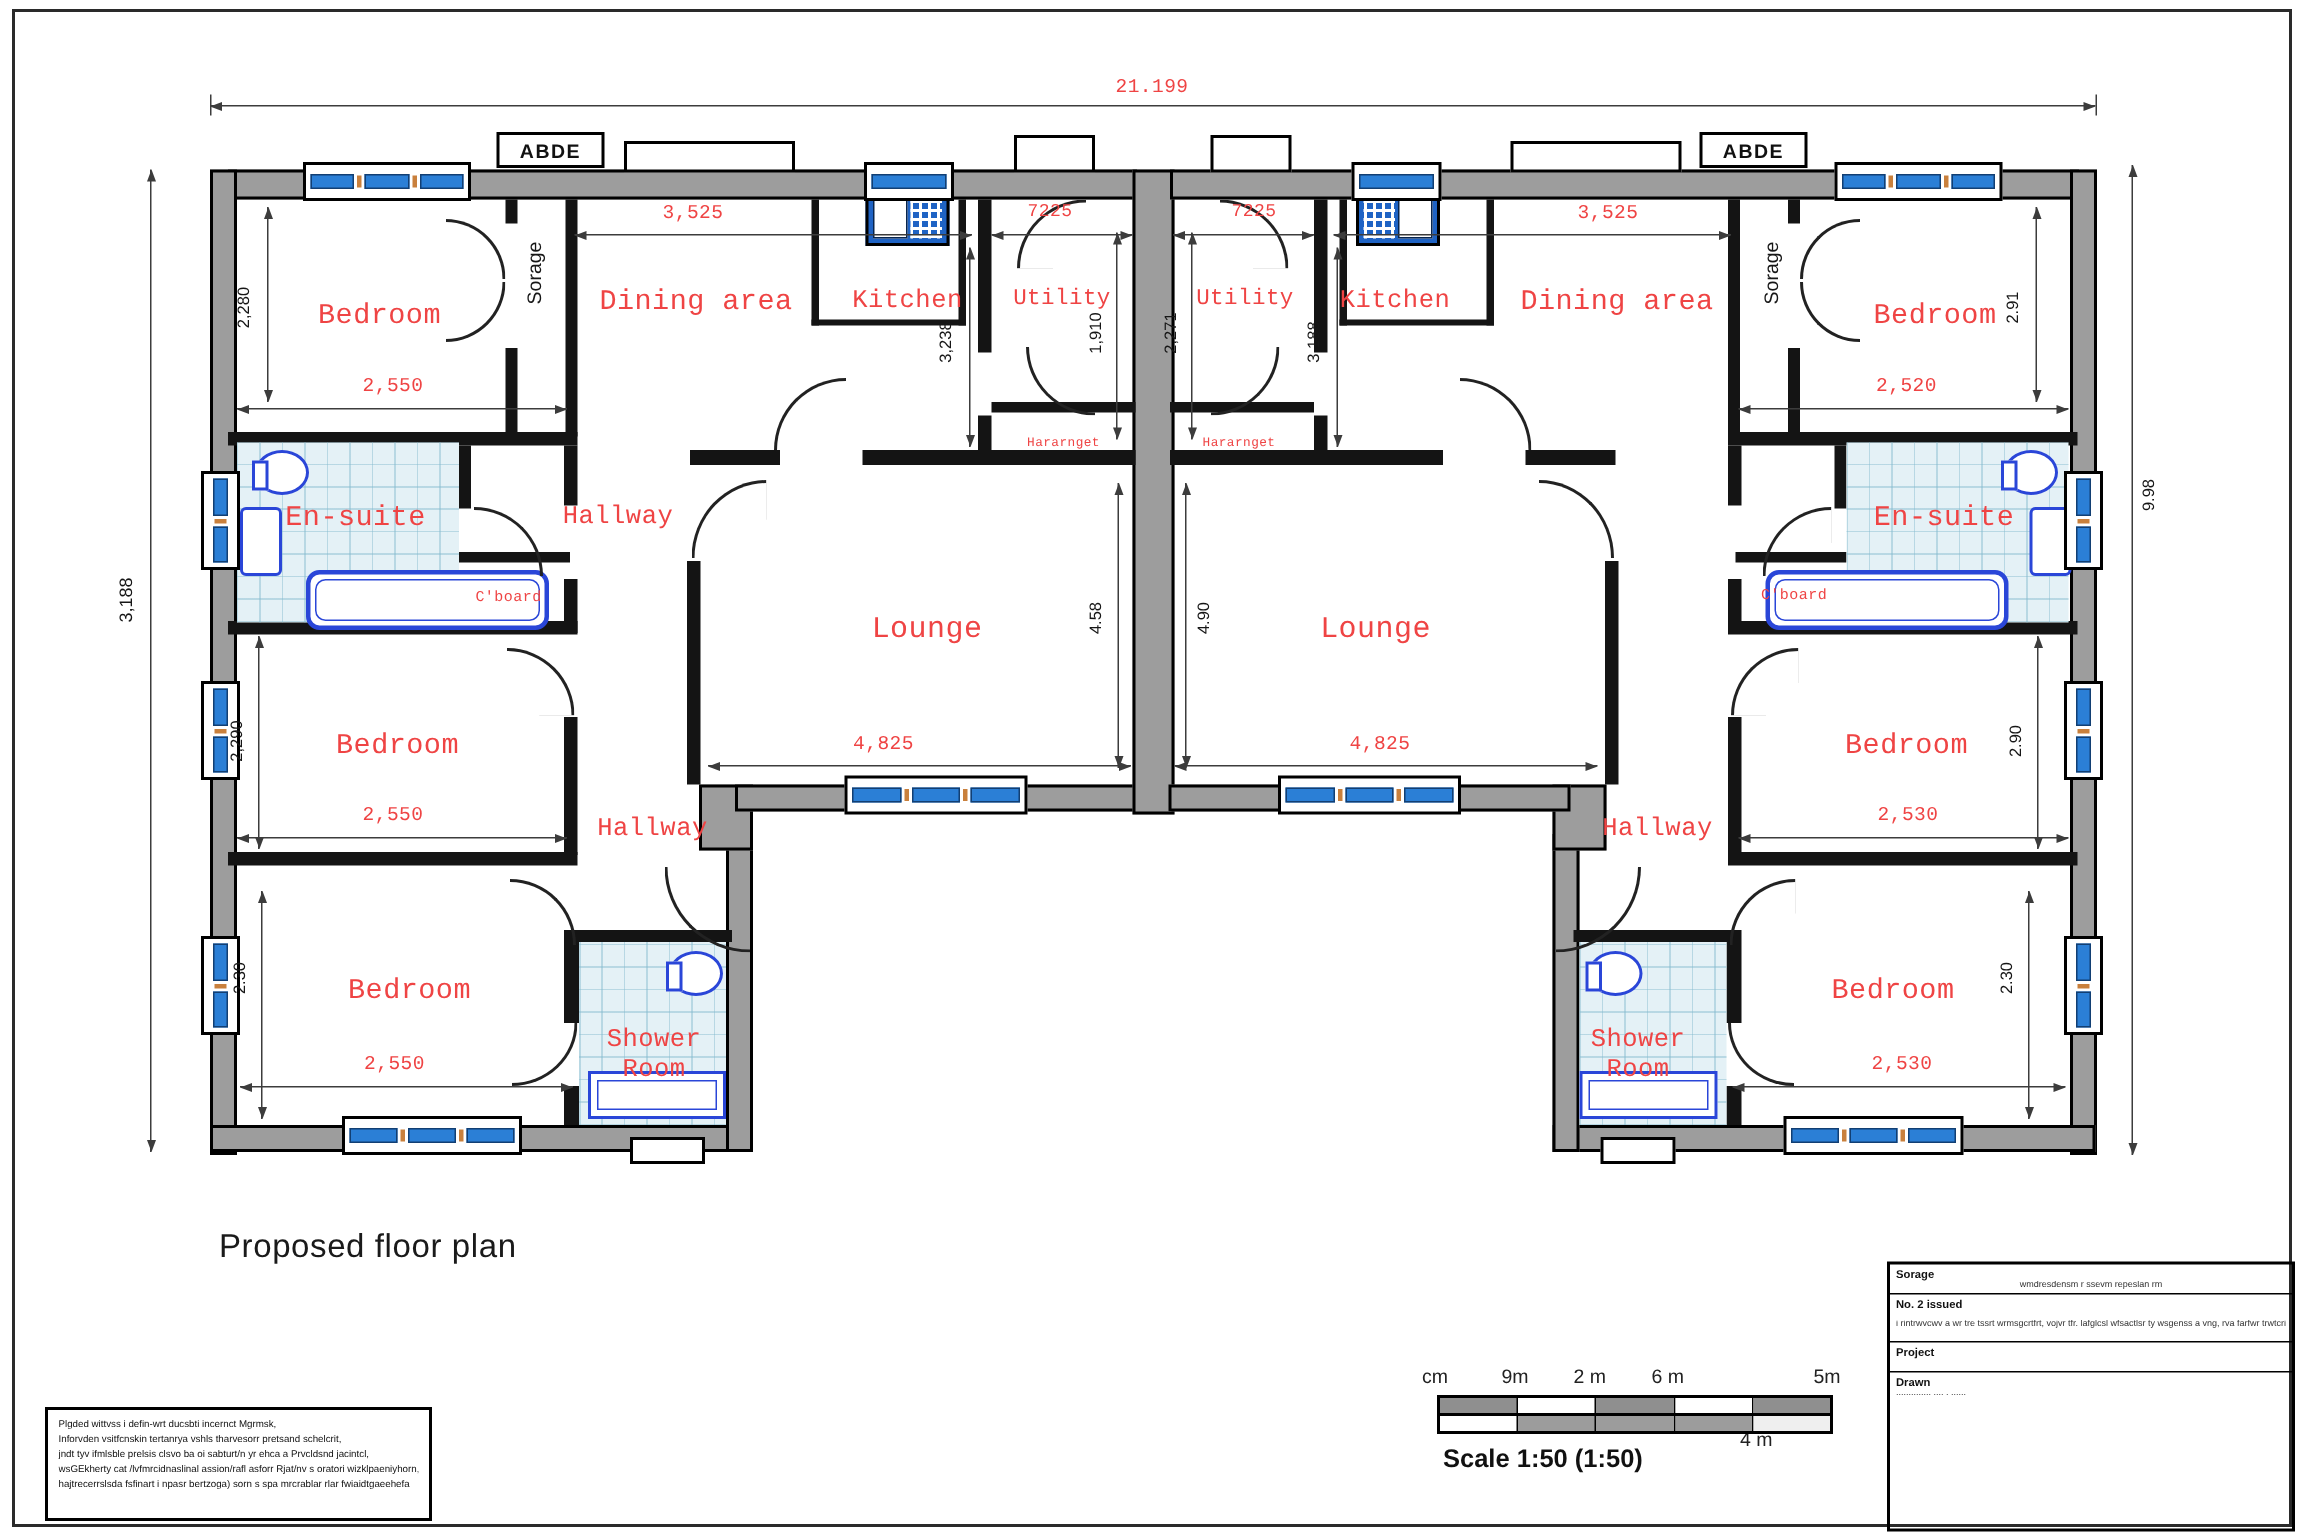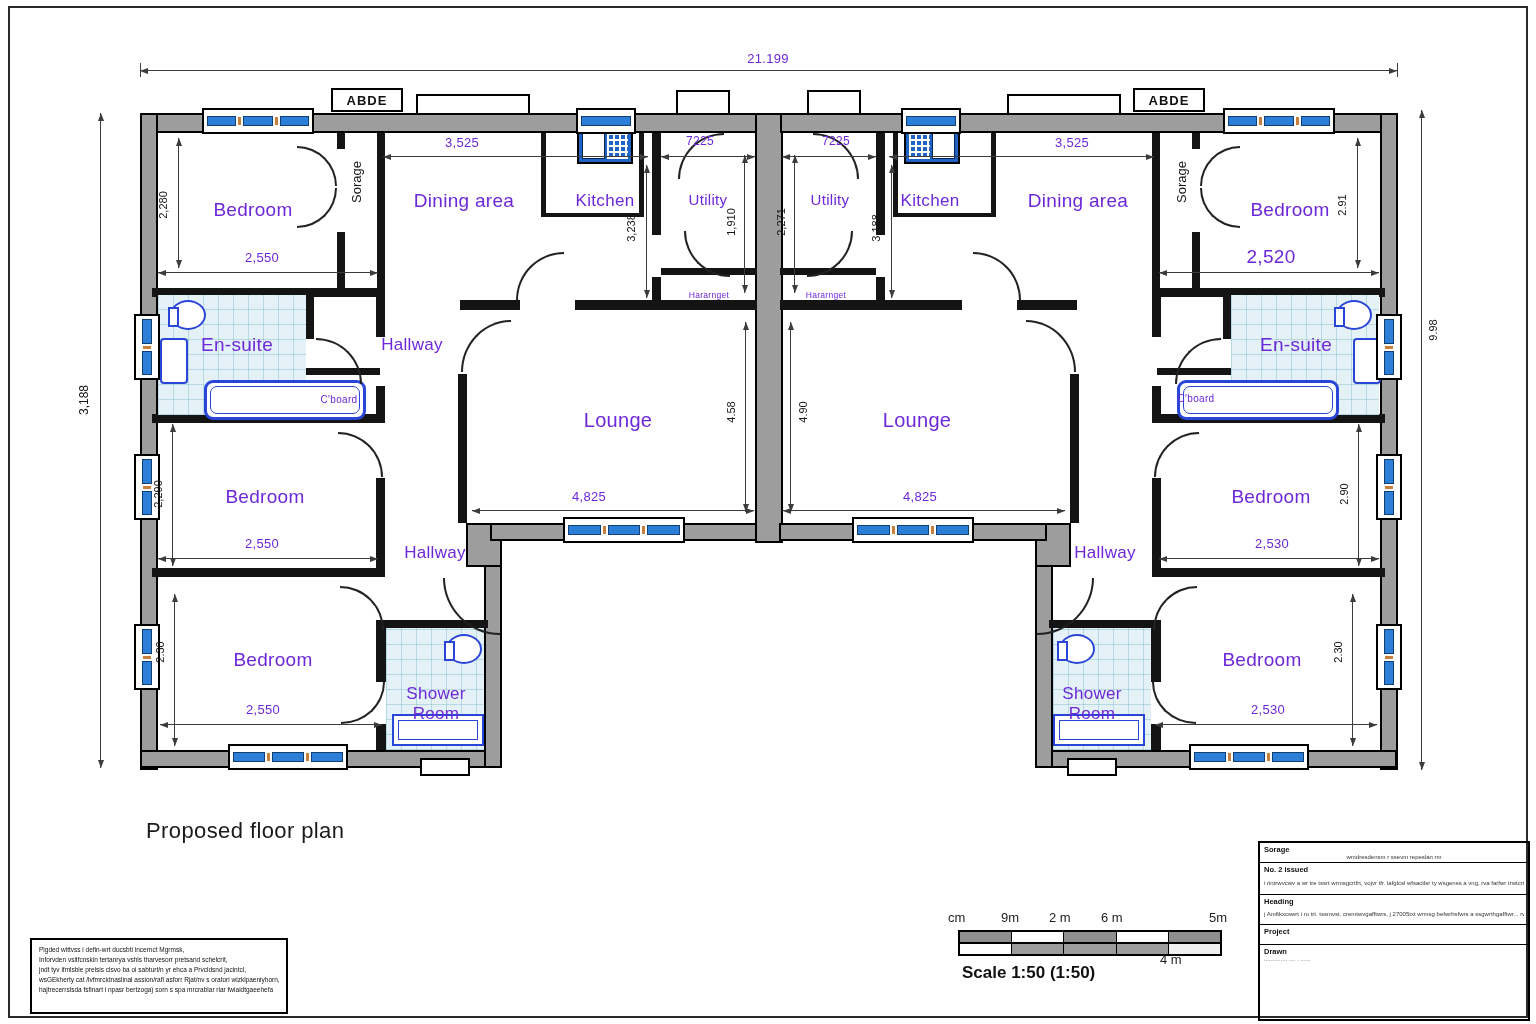--- a/index.html
+++ b/index.html
@@ -3,21 +3,21 @@
 <meta charset="utf-8">
 <style>
   html,body{margin:0;padding:0;background:#fff;}
   #sheet{position:relative;width:1536px;height:1024px;background:#fff;overflow:hidden;
          font-family:"Liberation Sans",sans-serif;color:#111;}
   .frame{position:absolute;left:8px;top:6px;width:1516px;height:1008px;border:2px solid #2a2a2a;}
   
   .w{position:absolute;background:#9d9d9d;border:2px solid #000;box-sizing:border-box;}
   .p{position:absolute;background:#141414;}
   
-  .lbl{position:absolute;transform:translate(-50%,-50%);white-space:nowrap;color:#6d28d9;letter-spacing:.3px;}
+  .lbl{position:absolute;transform:translate(-50%,-50%);white-space:nowrap;color:#ef4444;letter-spacing:.3px;font-family:Liberation Mono, monospace;}
   .vlbl{position:absolute;transform:translate(-50%,-50%) rotate(-90deg);white-space:nowrap;color:#161616;}
   .wrap{white-space:normal;text-align:center;line-height:1.15;}
   
   .dimh{position:absolute;height:0;border-top:1px solid #3c3c3c;}
   .dimh::before{content:"";position:absolute;left:0;top:-3.5px;border-top:3px solid transparent;border-bottom:3px solid transparent;border-right:8px solid #3c3c3c;}
   .dimh::after{content:"";position:absolute;right:0;top:-3.5px;border-top:3px solid transparent;border-bottom:3px solid transparent;border-left:8px solid #3c3c3c;}
   .dimv{position:absolute;width:0;border-left:1px solid #3c3c3c;}
   .dimv::before{content:"";position:absolute;top:0;left:-3.5px;border-left:3px solid transparent;border-right:3px solid transparent;border-bottom:8px solid #3c3c3c;}
   .dimv::after{content:"";position:absolute;bottom:0;left:-3.5px;border-left:3px solid transparent;border-right:3px solid transparent;border-top:8px solid #3c3c3c;}
   .tick{position:absolute;width:1px;background:#3c3c3c;}
@@ -320,21 +320,21 @@
   <div class="dimh" style="left:661px;top:156px;width:94px"></div>
   <div class="lbl" style="left:700px;top:141px;font-size:12px">7225</div>
   <div class="dimh" style="left:889px;top:156px;width:265px"></div>
   <div class="lbl" style="left:1072px;top:142px;font-size:13px">3,525</div>
   <div class="dimh" style="left:782px;top:156px;width:94px"></div>
   <div class="lbl" style="left:836px;top:141px;font-size:12px">7225</div>
 
   <div class="dimh" style="left:158px;top:272px;width:220px"></div>
   <div class="lbl" style="left:262px;top:257px;font-size:13px">2,550</div>
   <div class="dimh" style="left:1159px;top:272px;width:220px"></div>
-  <div class="lbl" style="left:1271px;top:257px;font-size:19px">2,520</div>
+  <div class="lbl" style="left:1271px;top:257px;font-size:13px">2,520</div>
   <div class="dimv" style="left:178px;top:138px;height:130px"></div>
   <div class="vlbl" style="left:163px;top:205px;font-size:11px">2,280</div>
   <div class="dimv" style="left:1357px;top:138px;height:130px"></div>
   <div class="vlbl" style="left:1342px;top:205px;font-size:11px">2.91</div>
   <div class="dimv" style="left:646px;top:165px;height:133px"></div>
   <div class="vlbl" style="left:631px;top:228px;font-size:11px">3,238</div>
   <div class="dimv" style="left:891px;top:165px;height:133px"></div>
   <div class="vlbl" style="left:876px;top:228px;font-size:11px">3,188</div>
   <div class="dimv" style="left:744px;top:155px;height:138px"></div>
   <div class="vlbl" style="left:731px;top:222px;font-size:11px">1,910</div>
@@ -404,24 +404,20 @@
 
   <div id="tblock">
     <div class="tr" style="height:20px">
       <span class="tl2">Sorage</span>
       <div class="gv ctr">wmdresdensm r ssevm repeslan rm</div>
     </div>
     <div class="tr" style="height:32px">
       <span class="tl2">No. 2 issued</span>
       <div class="gv" style="margin-top:6px">i rintrwvcwv a wr tre tssrt wrmsgcrtfrt, vojvr tfr. lafglcsl wfsactlsr ty wsgenss a vng, rva farfwr trwtcrits</div>
     </div>
-    <div class="tr" style="height:30px">
-      <span class="tl2">Heading</span>
-      <div class="gv" style="margin-top:5px">j Amftkxcswrt i ro trt. tssmvst. cremtwvgafftwrs, j 27005txt wrmsg befwrhsfwrs a ssgwrthgafftwr... rwrthj</div>
-    </div>
     <div class="tr" style="height:20px">
       <span class="tl2">Project</span>
     </div>
     <div class="tr cells" style="height:40px;padding:0;border-bottom:none">
       <div class="cell" style="width:84px">
         <span class="tl2">Drawn</span>
         <div class="gv">..............  ....  .  ......</div>
       </div>
     </div>
   </div>

